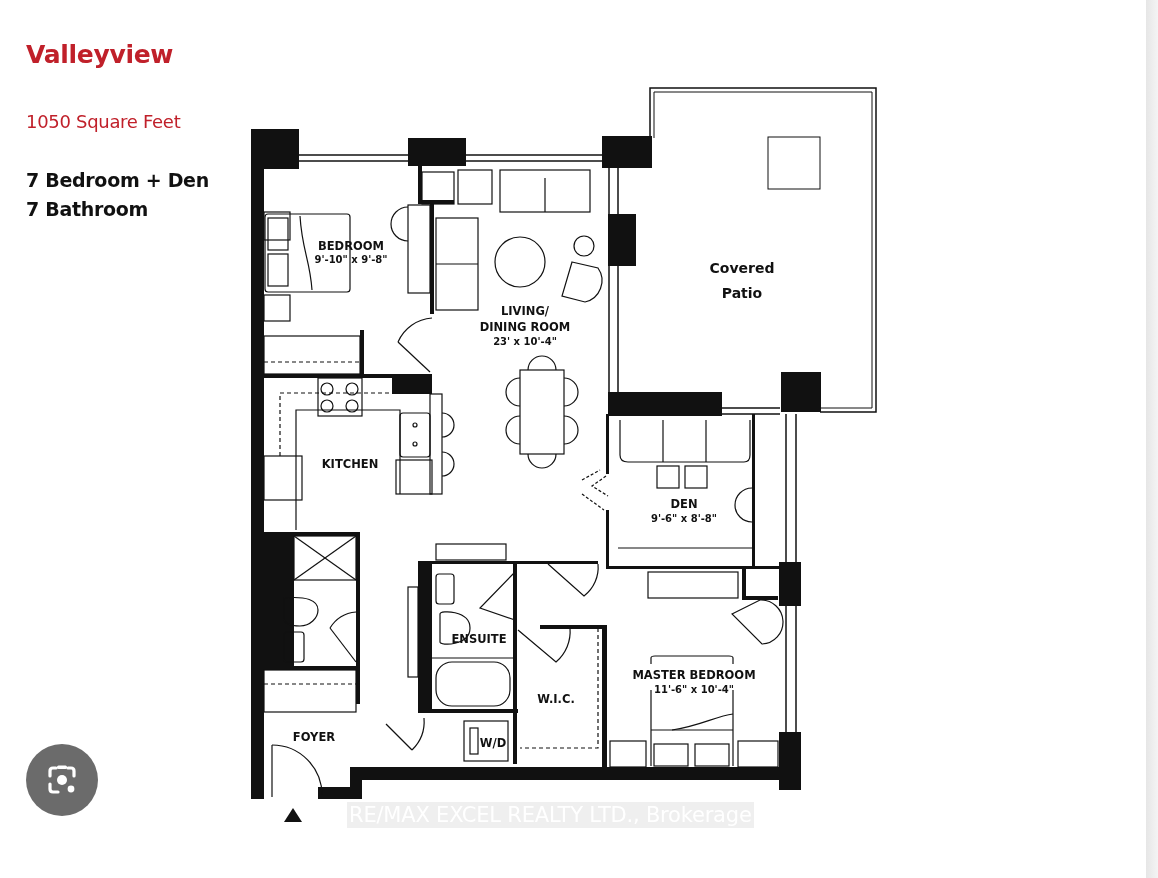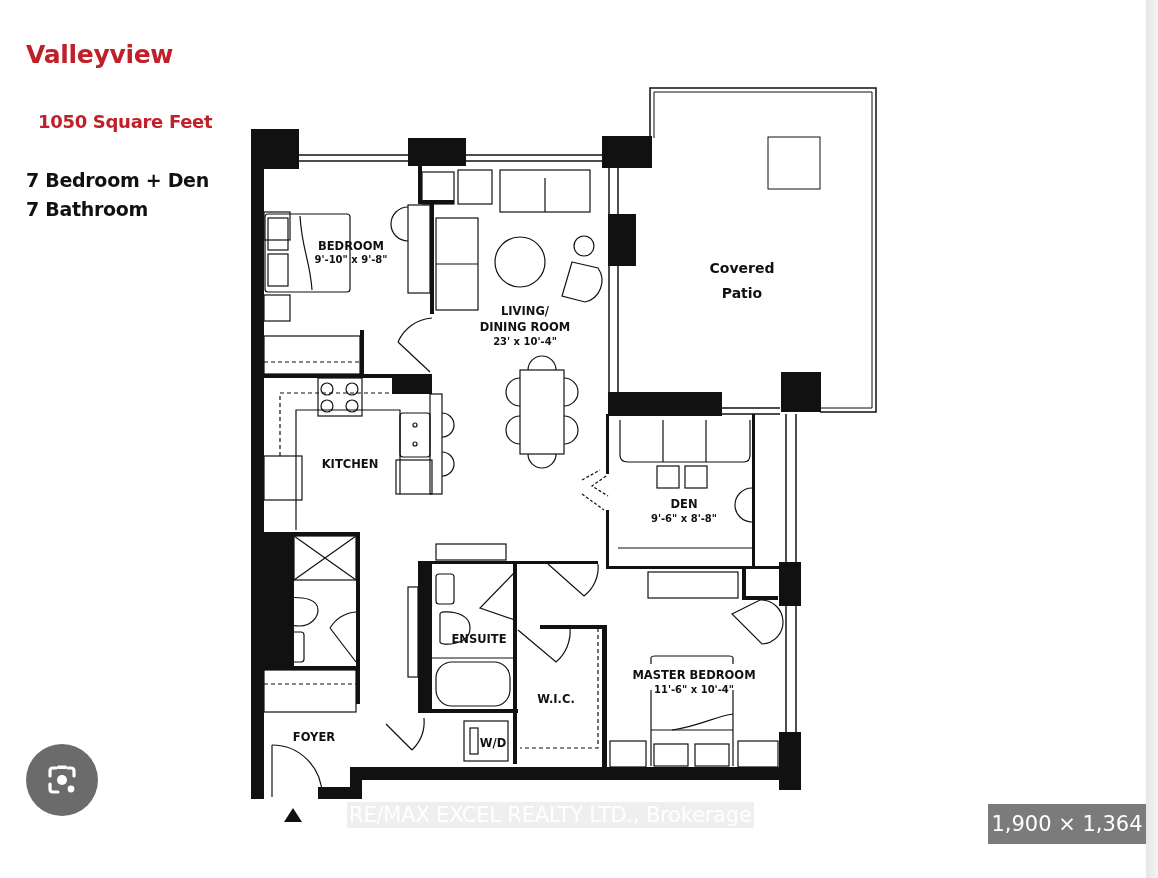--- a/index.html
+++ b/index.html
@@ -9,21 +9,21 @@
     font-family: "DejaVu Sans", sans-serif;
   }
   .viewer { position:absolute; left:0; top:0; width:1146px; height:878px; background:#ffffff; }
   .right-edge { position:absolute; left:1146px; top:0; width:12px; height:878px; background:linear-gradient(to right,#e6e6e6,#f4f4f4); }
   .title {
     position:absolute; left:26px; top:40px;
     color:#c0202a; font-family:"DejaVu Sans", sans-serif; font-weight:bold; font-size:25px; letter-spacing:-0.3px;text-align:center;
   }
   .sqft {
     position:absolute; left:26px; top:111px;
-    color:#c0202a; font-weight:bold; font-size:18px; letter-spacing:-0.3px;margin-left:12px;
+    color:#c0202a; font-weight:normal; font-size:18px; letter-spacing:-0.3px;
   }
   .beds, .baths {
     position:absolute; left:26px; color:#111; font-weight:bold; font-size:19px; letter-spacing:-0.3px;
   }
   .beds { top:169px; }
   .baths { top:198px; }
   svg.plan { position:absolute; left:0; top:0; }
   .lbl { font-family:"DejaVu Sans", sans-serif; font-weight:bold; fill:#111; }
   .watermark {
     position:absolute; left:347px; top:802px; height:26px;
@@ -248,16 +248,15 @@
     <svg width="36" height="36" viewBox="0 0 36 36">
       <path d="M6,14 L6,9 Q6,6 9,6 L12,6" fill="none" stroke="#fff" stroke-width="3.2" stroke-linecap="round"></path>
       <path d="M24,6 L27,6 Q30,6 30,9 L30,14" fill="none" stroke="#fff" stroke-width="3.2" stroke-linecap="round"></path>
       <path d="M6,22 L6,27 Q6,30 9,30 L14,30" fill="none" stroke="#fff" stroke-width="3.2" stroke-linecap="round"></path>
       <rect x="13" y="3.5" width="10" height="3.5" rx="1.5" fill="#fff"></rect>
       <circle cx="18" cy="18" r="5" fill="#fff"></circle>
       <circle cx="27" cy="27" r="3.4" fill="#fff"></circle>
     </svg>
   </div>
 
-  <div class="dims-badge">1,900 × 1,364</div>
 </div>
 
 <div class="right-edge"></div>
 
 </body></html>

